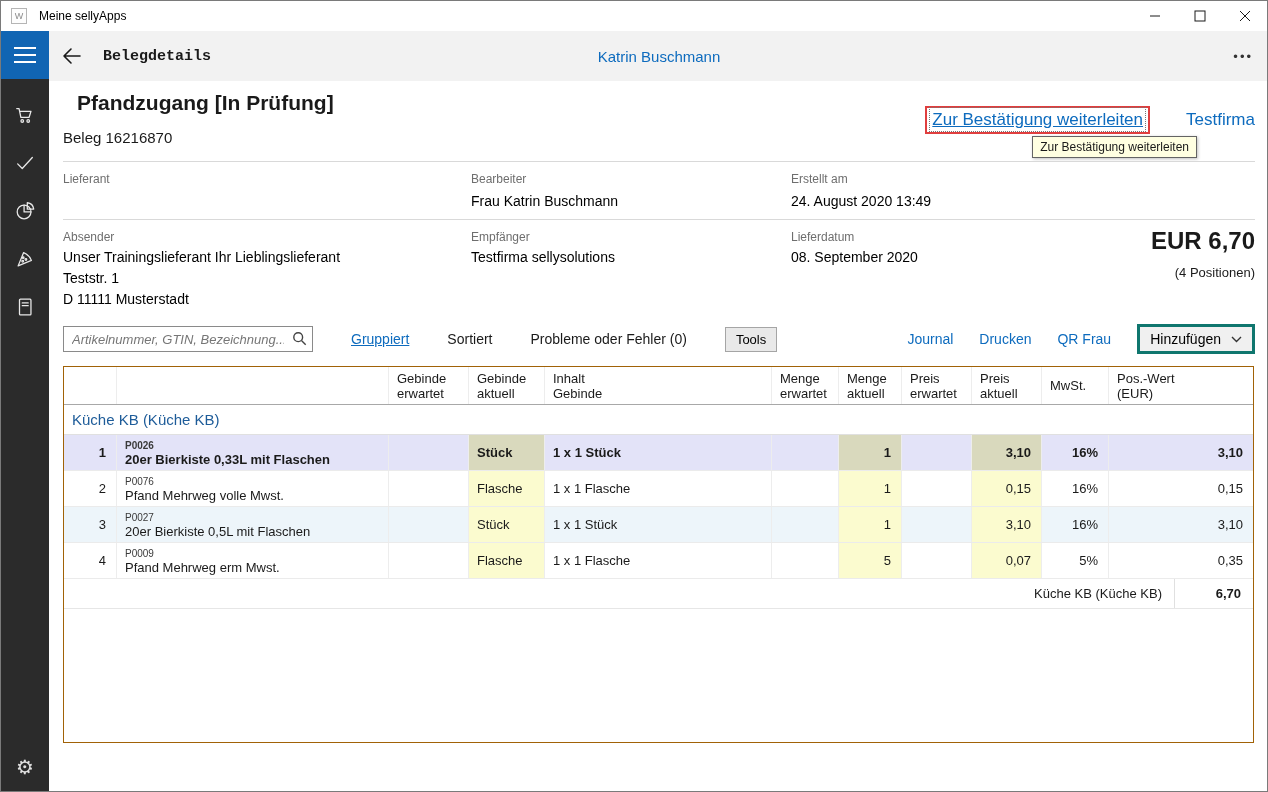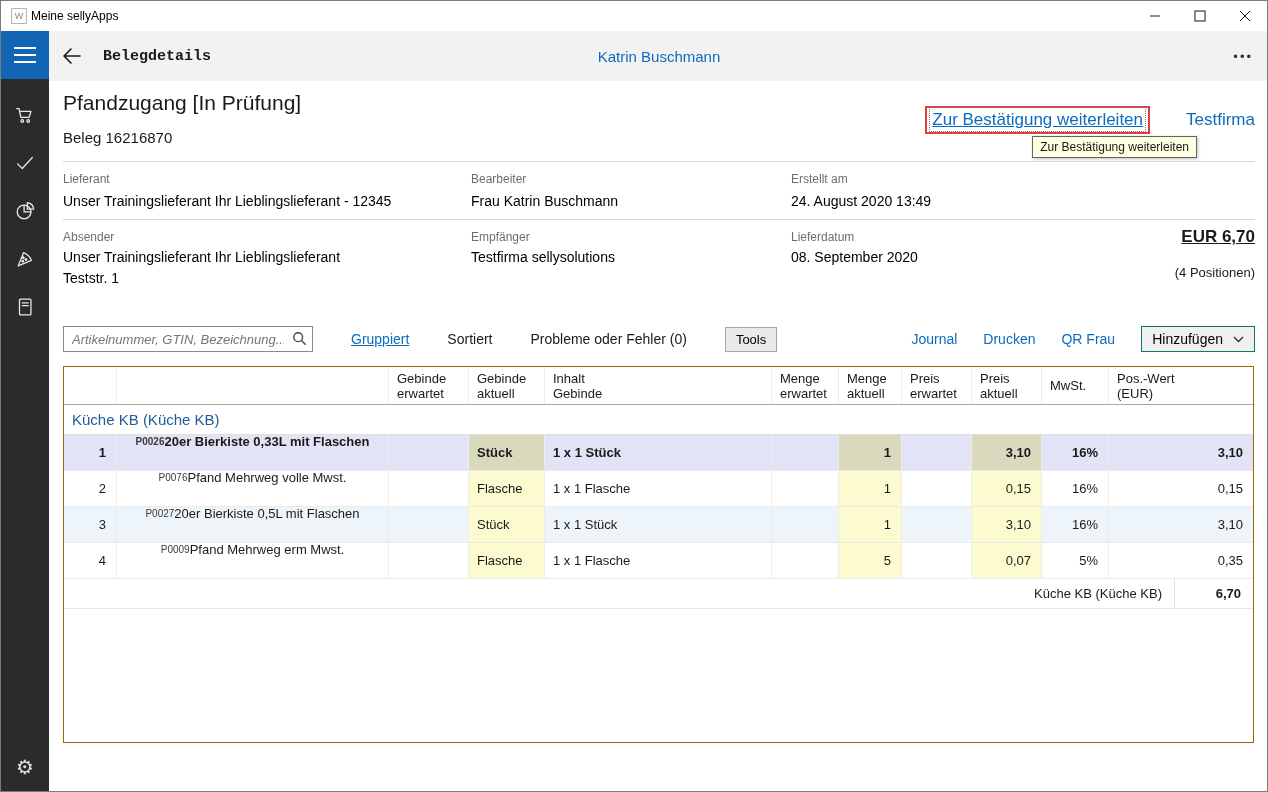--- a/index.html
+++ b/index.html
@@ -3,21 +3,21 @@
 <meta charset="utf-8">
 <style>
   * { margin:0; padding:0; box-sizing:border-box; }
   html,body { width:1268px; height:792px; }
   body { font-family:"Liberation Sans","DejaVu Sans",sans-serif; background:#fff; color:#1a1a1a; }
   .window { position:relative; width:1268px; height:792px; background:#fff; border:1px solid #7a7a7a; overflow:hidden; }
 
   
   .titlebar { position:absolute; left:0; top:0; width:100%; height:30px; background:#fff; display:flex; align-items:center; }
   .app-icon { width:16px; height:16px; margin-left:10px; border:1px solid #b5b5b5; background:#fdfdfd; color:#8a8a8a; font-size:9px; display:flex; align-items:center; justify-content:center; }
-  .app-title { margin-left:4px; font-size:12px; color:#000; }
+  .app-title { margin-left:12px; font-size:12px; color:#000; }
   .win-controls { margin-left:auto; display:flex; height:30px; }
   .win-btn { width:45px; height:30px; display:flex; align-items:center; justify-content:center; }
   .win-btn svg { stroke:#1a1a1a; stroke-width:1; fill:none; }
 
   
   .sidebar { position:absolute; left:0; top:30px; width:48px; height:762px; background:#2b2b2b; }
   .hamburger { width:48px; height:48px; background:#1165b3; display:flex; flex-direction:column; justify-content:center; align-items:center; gap:5px; }
   .hamburger div { width:22px; height:2px; background:#fff; }
   .side-icon { width:48px; height:48px; display:flex; align-items:center; justify-content:center; }
   .side-icon svg { stroke:#e8e8e8; stroke-width:1.4; fill:none; stroke-linecap:round; stroke-linejoin:round; }
@@ -26,63 +26,63 @@
   
   .nav { position:absolute; left:48px; top:30px; width:1220px; height:50px; background:#f2f2f2; display:flex; align-items:center; }
   .back-btn { width:46px; height:50px; display:flex; align-items:center; justify-content:center; }
   .back-btn svg { stroke:#1a1a1a; stroke-width:1.6; fill:none; stroke-linecap:round; stroke-linejoin:round; }
   .nav-title { font-size:15px; font-weight:bold; margin-left:8px;font-family:Liberation Mono, monospace; }
   .nav-user { position:absolute; left:0; right:0; text-align:center; font-size:15px; color:#0d6bbe; pointer-events:none; }
   .nav-more { margin-left:auto; margin-right:16px; font-size:13px; letter-spacing:2px; color:#333; z-index:2; }
 
   
   .content { position:absolute; left:48px; top:80px; width:1220px; height:712px; background:#fff; }
-  .doc-title { position:absolute; left:14px; top:10px; font-size:21px; font-weight:normal; }
+  .doc-title { position:absolute; left:28px; top:10px; font-size:21px; font-weight:bold; }
   .doc-sub { position:absolute; left:14px; top:48px; font-size:15px; }
   .action-row { position:absolute; top:25px; right:14px; display:flex; align-items:center; gap:36px; }
   .red-box { border:2px solid #e03e3e; padding:2px 5px; }
   .link-big { color:#0d6bbe; font-size:17px; text-decoration:underline; cursor:pointer; }
   .focus-dotted { outline:1px dotted #777; outline-offset:2px; }
   .tooltip { position:absolute; top:55px; right:72px; background:#ffffe1; border:1px solid #646464; font-size:12px; padding:3px 7px; box-shadow:1px 1px 3px rgba(0,0,0,.25); white-space:nowrap; }
   .divider { position:absolute; left:14px; right:14px; height:1px; background:#d9d9d9; }
   .d1 { top:80px; } .d2 { top:138px; }
   .fld-label { position:absolute; font-size:12px; color:#6e6e6e; }
   .fld-value { position:absolute; font-size:14px; color:#000; }
   .fld-lines div { line-height:21px; }
-  .total-amount { position:absolute; right:14px; top:146px; font-size:17px; font-weight:bold;text-decoration:underline; }
+  .total-amount { position:absolute; right:14px; top:146px; font-size:24px; font-weight:bold; }
   .total-pos { position:absolute; right:14px; top:184px; font-size:13px; }
 
   
   .toolbar-left { position:absolute; left:14px; top:244px; height:28px; display:flex; align-items:center; gap:38px; }
   .search-wrap { position:relative; width:250px; height:26px; }
   .search-wrap input { width:100%; height:100%; border:1px solid #8a8a8a; padding:0 28px 0 8px; font-size:13px; font-family:inherit; }
   .search-wrap input::placeholder { font-style:italic; color:#767676; }
   .search-icon { position:absolute; right:6px; top:5px; }
   .search-icon svg { stroke:#444; stroke-width:1.4; fill:none; }
   .tb-link { font-size:14px; cursor:pointer; }
   .tb-link.active { color:#0d6bbe; text-decoration:underline; }
   .tools-btn { font-size:13px; background:#e9e9e9; border:1px solid #a5a5a5; padding:4px 10px; cursor:pointer; }
   .toolbar-right { position:absolute; right:14px; top:244px; height:28px; display:flex; align-items:center; gap:26px; }
   .r-link { font-size:14px; color:#0d6bbe; cursor:pointer; }
-  .add-btn { display:flex; align-items:center; gap:10px; font-size:14px; background:#f0f0f0; border:1px solid #0f766e; padding:4px 10px; cursor:pointer; }
+  .add-btn { display:flex; align-items:center; gap:10px; font-size:14px; background:#f0f0f0; border:3px solid #0f766e; padding:4px 10px; cursor:pointer; }
   .add-btn svg { stroke:#333; stroke-width:1.4; fill:none; }
 
   
   .table { position:absolute; left:14px; top:285px; width:1191px; height:377px; border:1px solid #a16207; display:flex; flex-direction:column; background:#fff; }
   .trow { display:flex; width:100%; }
   .cell { display:flex; align-items:center; padding:0 8px; border-right:1px solid #ededed; overflow:hidden; font-size:13px; }
   .cell:last-child { border-right:none; }
   .c0{width:53px;} .c1{width:272px;} .c2{width:80px;} .c3{width:76px;} .c4{width:227px;}
   .c5{width:67px;} .c6{width:63px;} .c7{width:70px;} .c8{width:70px;} .c9{width:67px;} .c10{flex:1;}
   .thead { height:38px; border-bottom:1px solid #a8a8a8; }
   .thead .cell { flex-direction:column; align-items:flex-start; justify-content:center; line-height:15px; }
   .group-row { height:30px; display:flex; align-items:center; padding-left:8px; border-bottom:1px solid #e0e0e0; color:#1e5c99; font-size:15px; }
   .data-row { height:36px; border-bottom:1px solid #ebebeb; }
   .num { justify-content:flex-end; padding-right:10px; }
-  .art { flex-direction:row; align-items:flex-start; justify-content:center; line-height:14px; }
+  .art { flex-direction:column; align-items:flex-start; justify-content:center; line-height:14px; }
   .art .code { font-size:10px; color:#3a3a3a; }
   .art .name { font-size:13px; }
   .yellow { background:#fbfbcf; }
   .alt .cell { background:#edf5fa; }
   .alt .yellow { background:#fbfbcf; }
   .sel .cell { background:#e3e3f8; font-weight:bold; }
   .sel .khaki { background:#d9d9bd; }
   .tfoot { height:30px; border-bottom:1px solid #e6e6e6; }
   .tfoot .flabel { flex:1; display:flex; align-items:center; justify-content:flex-end; padding-right:12px; border-right:1px solid #e0e0e0; font-size:13px; }
   .tfoot .fvalue { width:78px; display:flex; align-items:center; justify-content:flex-end; padding-right:12px; font-weight:bold; font-size:13px; }
@@ -176,32 +176,32 @@
       <span class="red-box">
         <span class="link-big focus-dotted">Zur Bestätigung weiterleiten</span>
       </span>
       <span class="link-big" style="text-decoration:none">Testfirma</span>
     </div>
     <div class="tooltip">Zur Bestätigung weiterleiten</div>
 
     <div class="divider d1"></div>
 
     <span class="fld-label" style="left:14px; top:91px">Lieferant</span>
-    <span class="fld-value" style="left:14px; top:112px">Unser Trainingslieferant Ihr Lieblingslieferant - 12345</span>
     <span class="fld-label" style="left:422px; top:91px">Bearbeiter</span>
     <span class="fld-value" style="left:422px; top:112px">Frau Katrin Buschmann</span>
     <span class="fld-label" style="left:742px; top:91px">Erstellt am</span>
     <span class="fld-value" style="left:742px; top:112px">24. August 2020 13:49</span>
 
     <div class="divider d2"></div>
 
     <span class="fld-label" style="left:14px; top:149px">Absender</span>
     <div class="fld-value fld-lines" style="left:14px; top:166px">
       <div>Unser Trainingslieferant Ihr Lieblingslieferant</div>
       <div>Teststr. 1</div>
+      <div>D 11111 Musterstadt</div>
     </div>
     <span class="fld-label" style="left:422px; top:149px">Empfänger</span>
     <div class="fld-value fld-lines" style="left:422px; top:166px">
       <div>Testfirma sellysolutions</div>
     </div>
     <span class="fld-label" style="left:742px; top:149px">Lieferdatum</span>
     <div class="fld-value fld-lines" style="left:742px; top:166px">
       <div>08. September 2020</div>
     </div>
 

